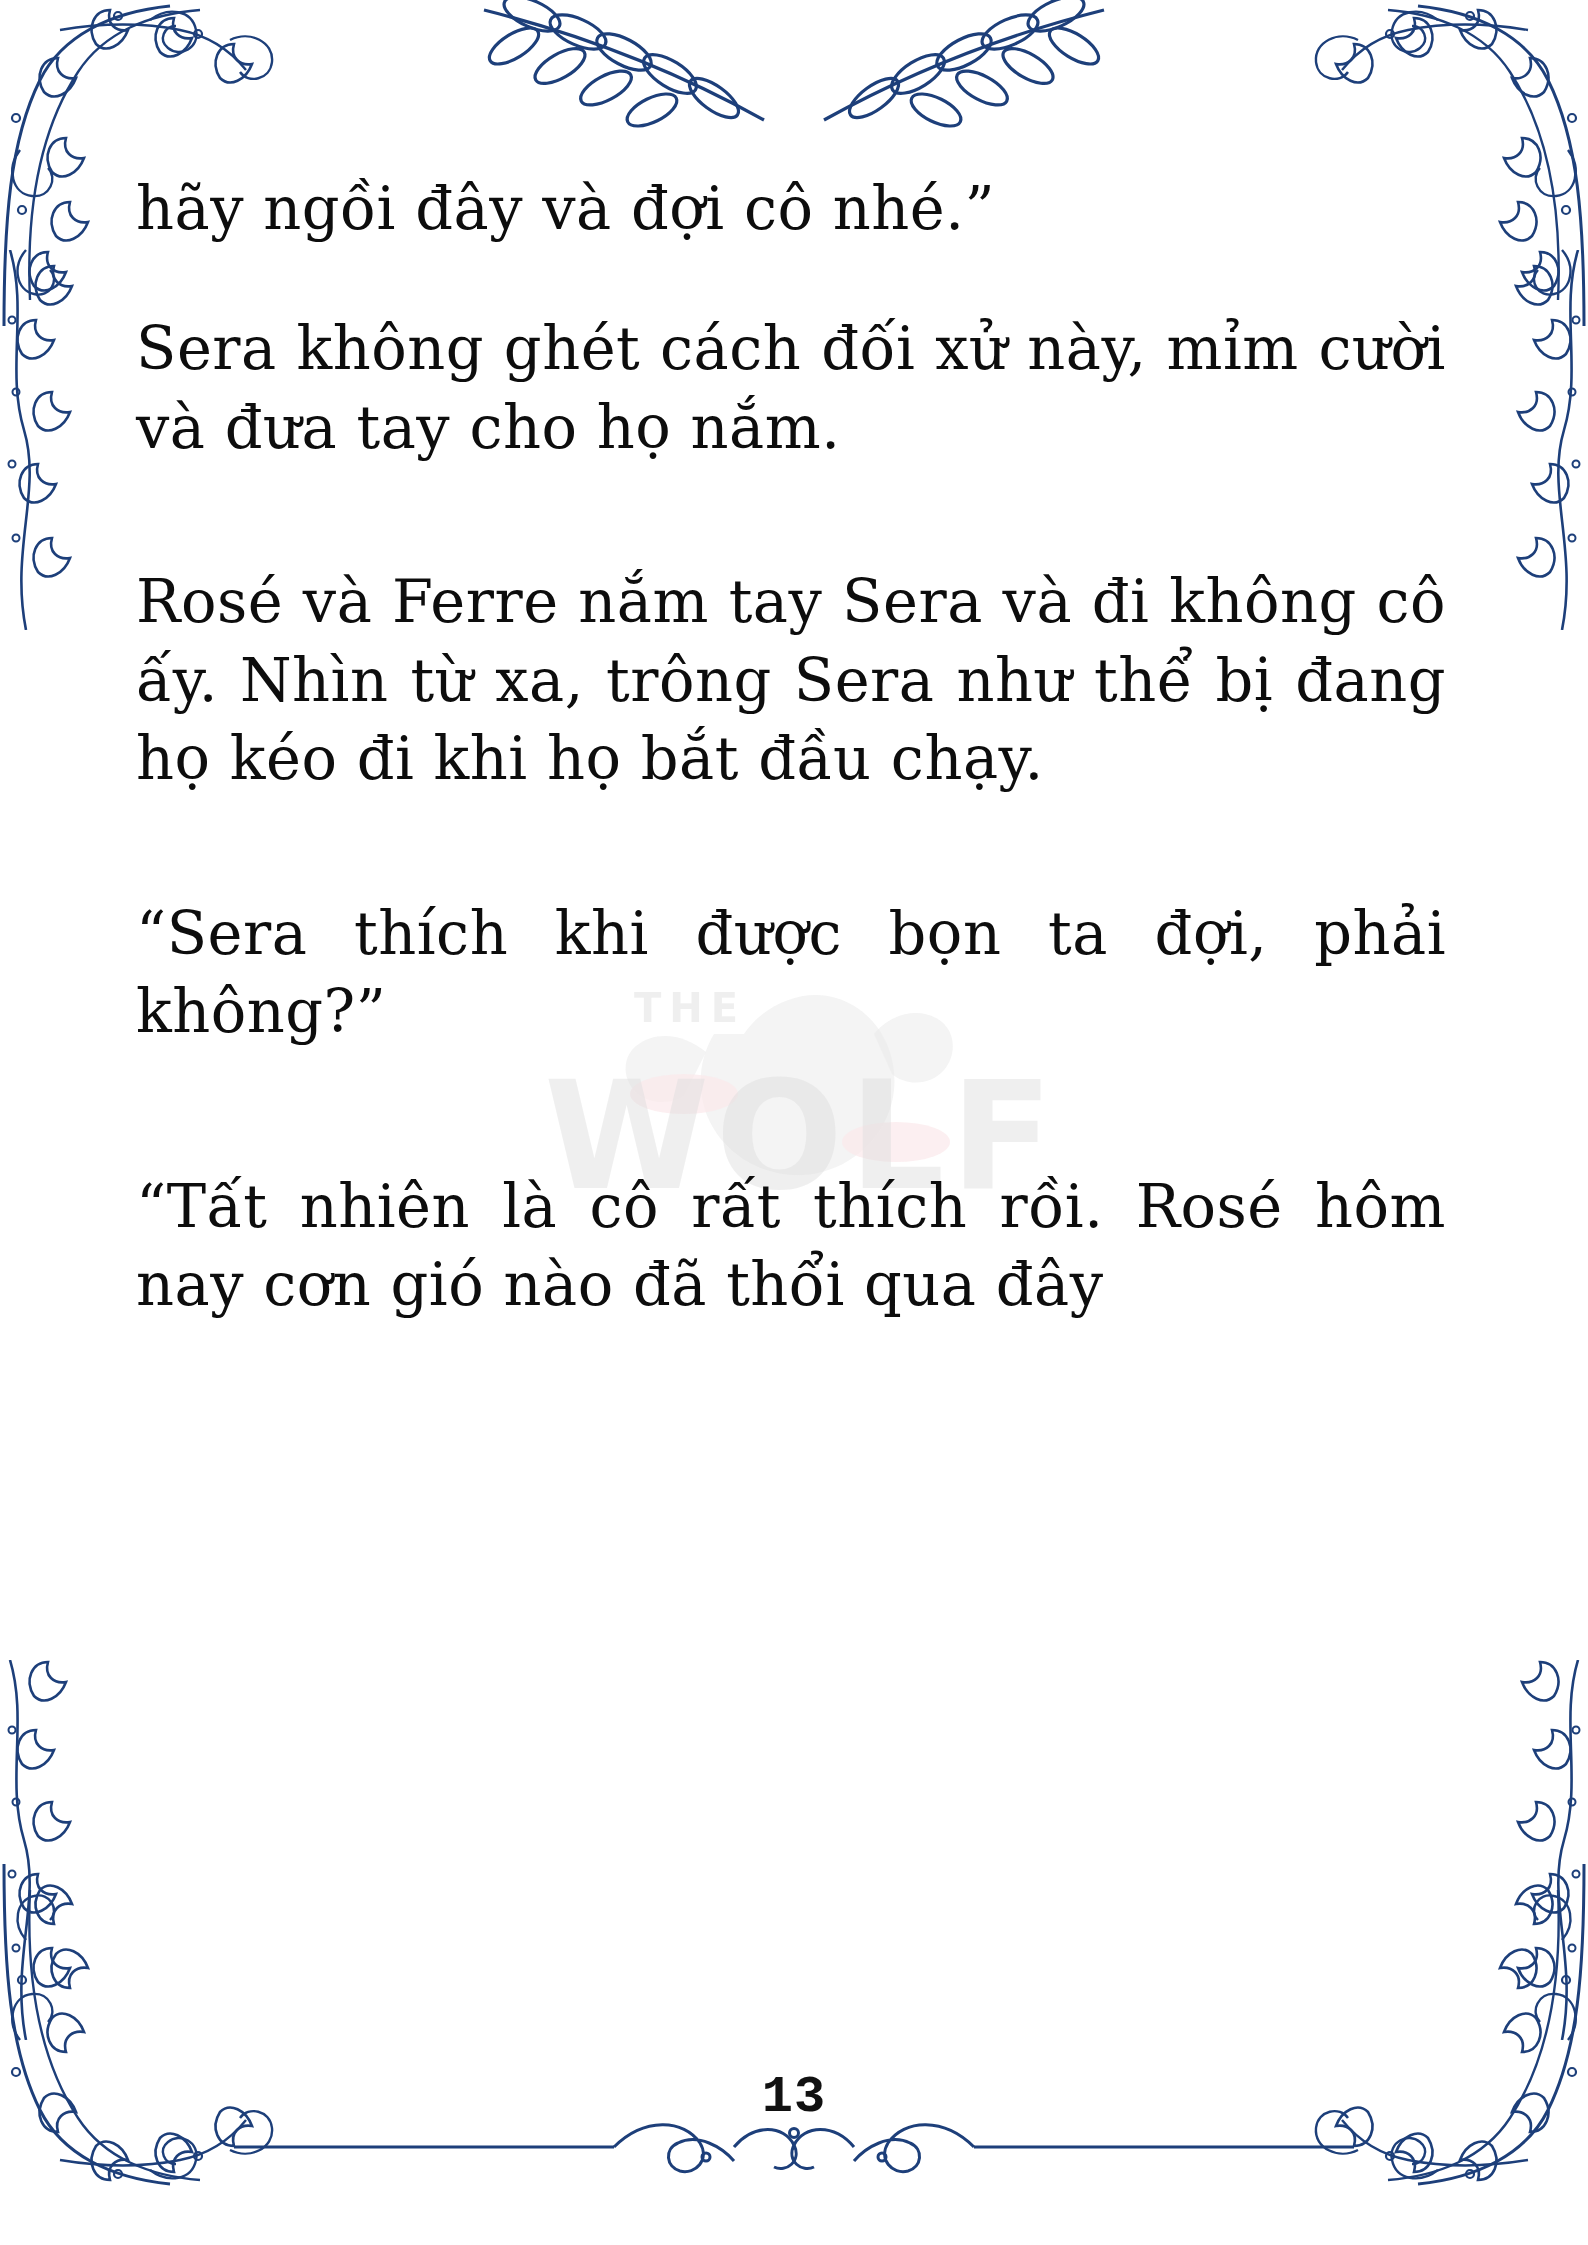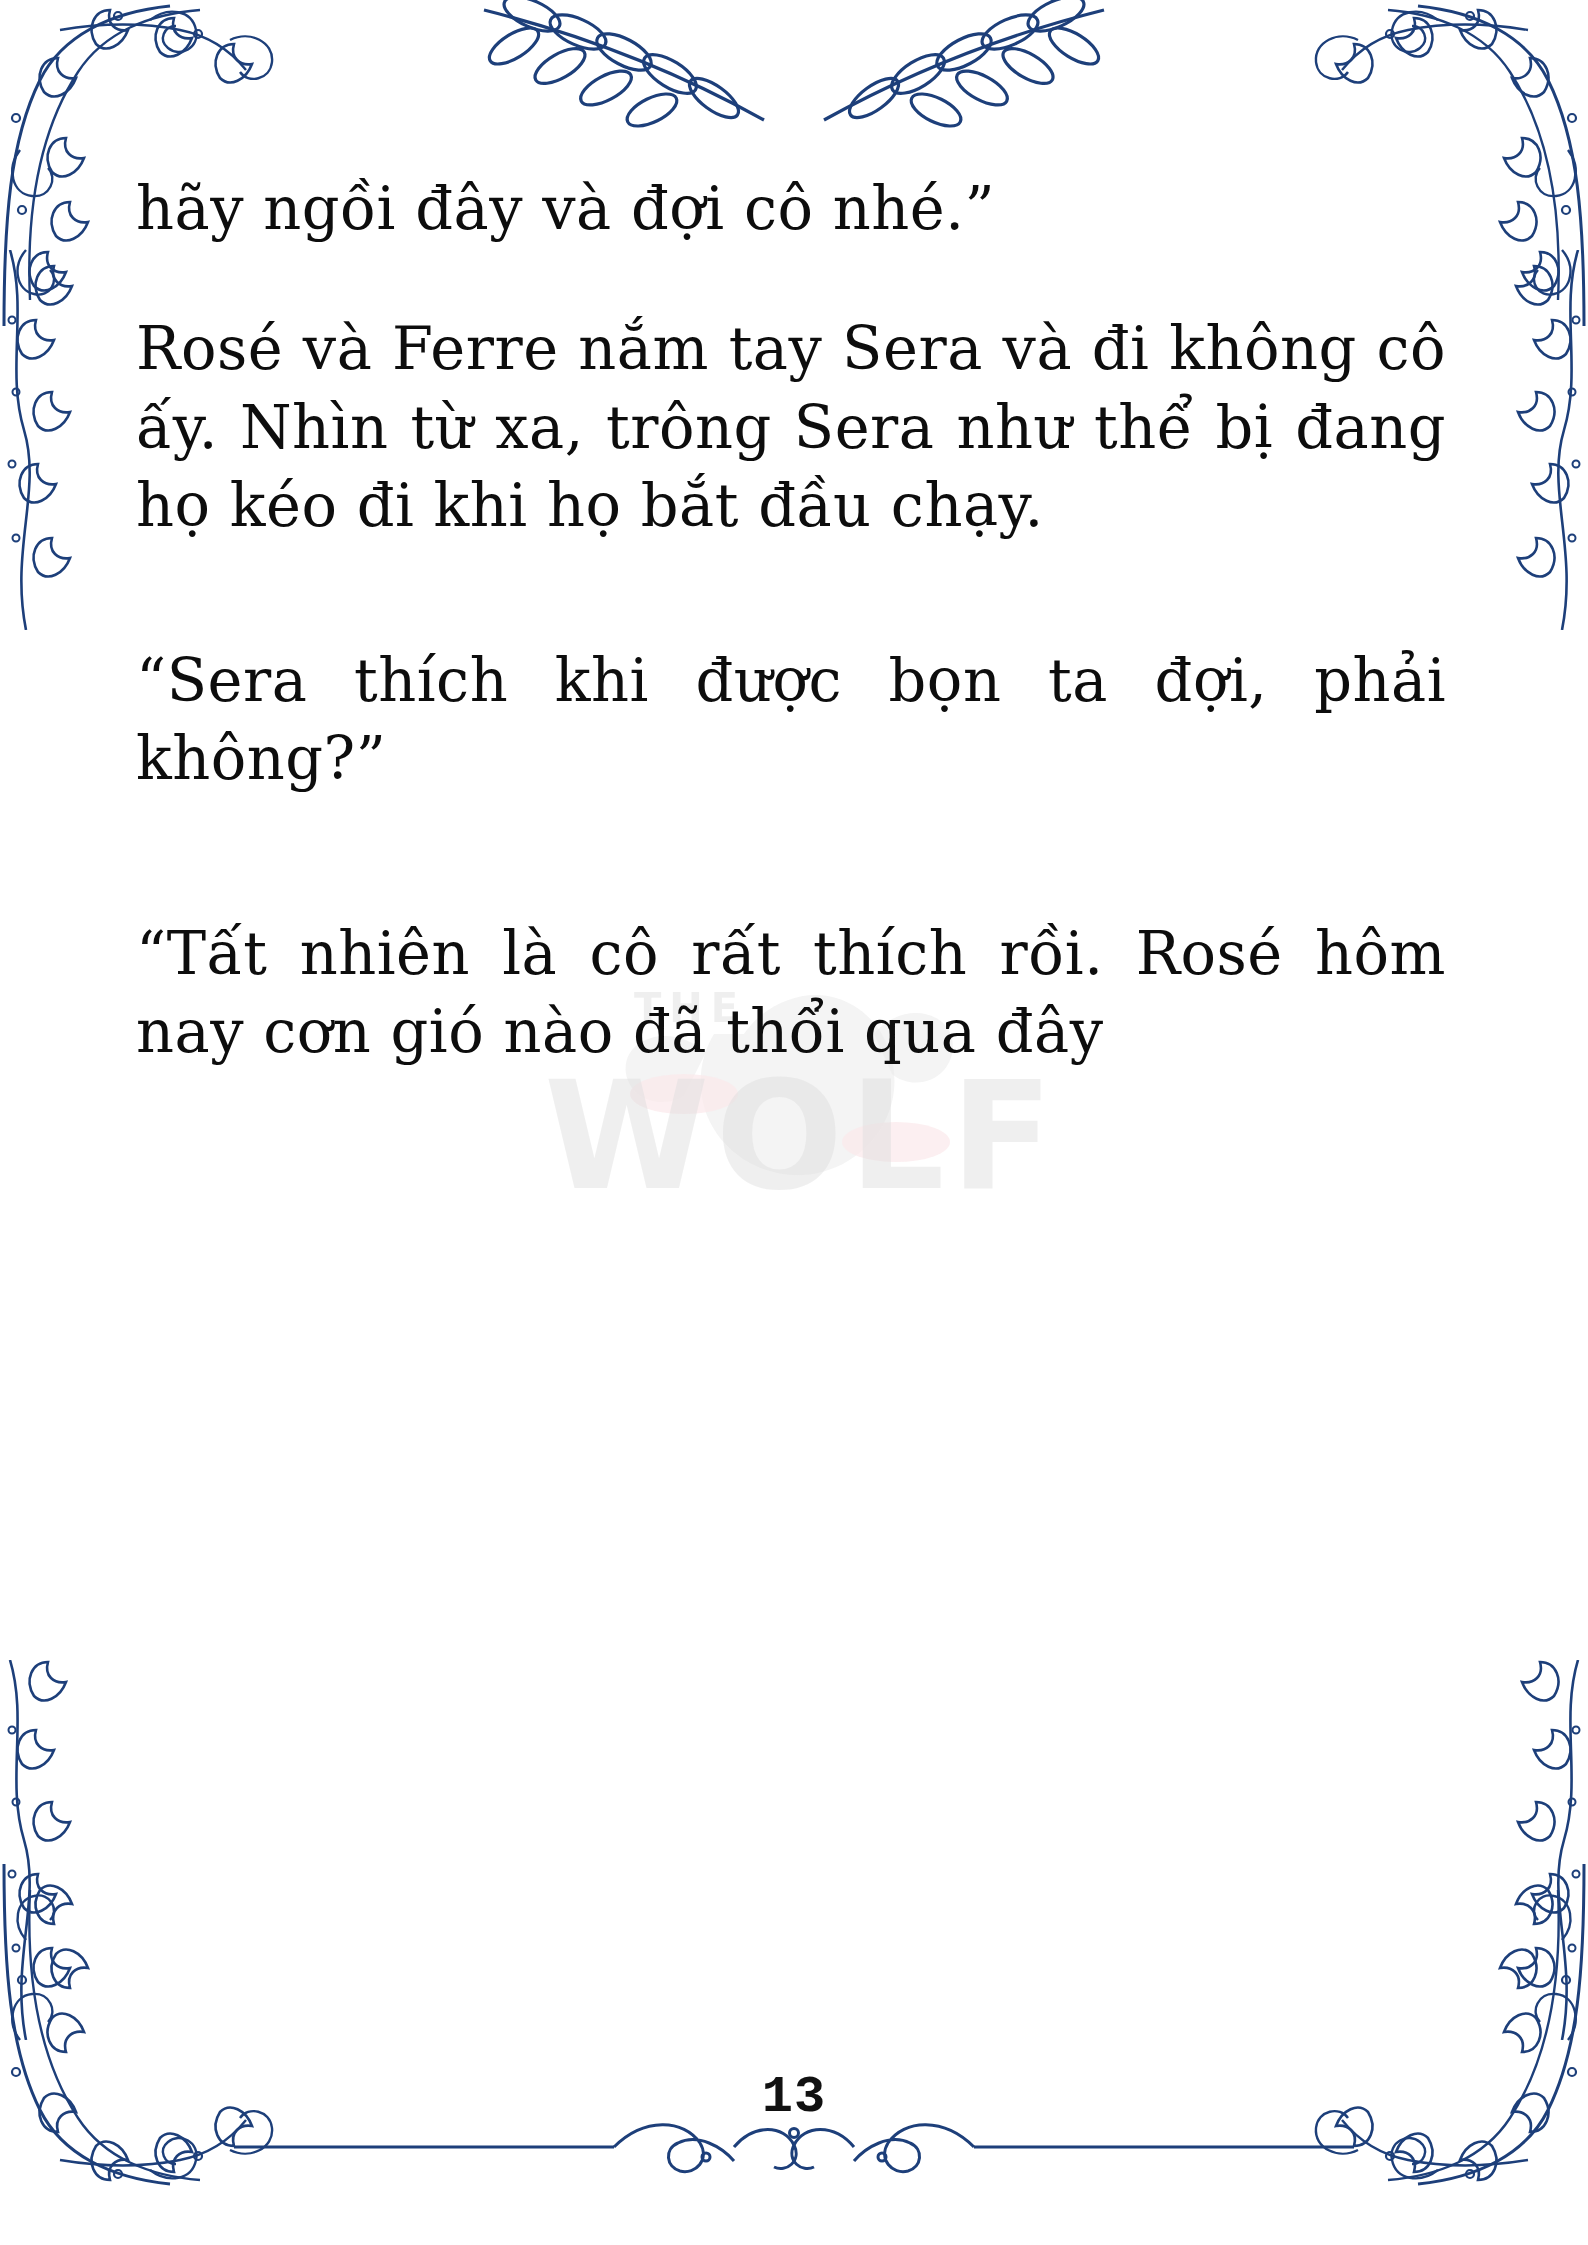--- a/index.html
+++ b/index.html
@@ -356,18 +356,19 @@
     </g>
     <g fill="#8e8e8e" fill-opacity="0.45" font-family="DejaVu Sans, sans-serif" font-weight="bold">
       <text x="190" y="48" font-size="40" letter-spacing="8">THE</text>
       <text x="100" y="214" font-size="150" letter-spacing="6">WOLF</text>
     </g>
   </svg>
 </div>
 
 <main class="page-body">
   <p class="para gap-sm">hãy ngồi đây và đợi cô nhé.”</p>
+  <p class="para gap-md">Sera không ghét cách đối xử này, mỉm cười và đưa tay cho họ nắm.</p>
   <p class="para gap-md">Rosé và Ferre nắm tay Sera và đi không cô ấy. Nhìn từ xa, trông Sera như thể bị đang họ kéo đi khi họ bắt đầu chạy.</p>
   <p class="para gap-lg">“Sera thích khi được bọn ta đợi, phải không?”</p>
   <p class="para">“Tất nhiên là cô rất thích rồi. Rosé hôm nay cơn gió nào đã thổi qua đây</p>
 </main>
 
 <div class="page-number">13</div>
 
 </body></html>

